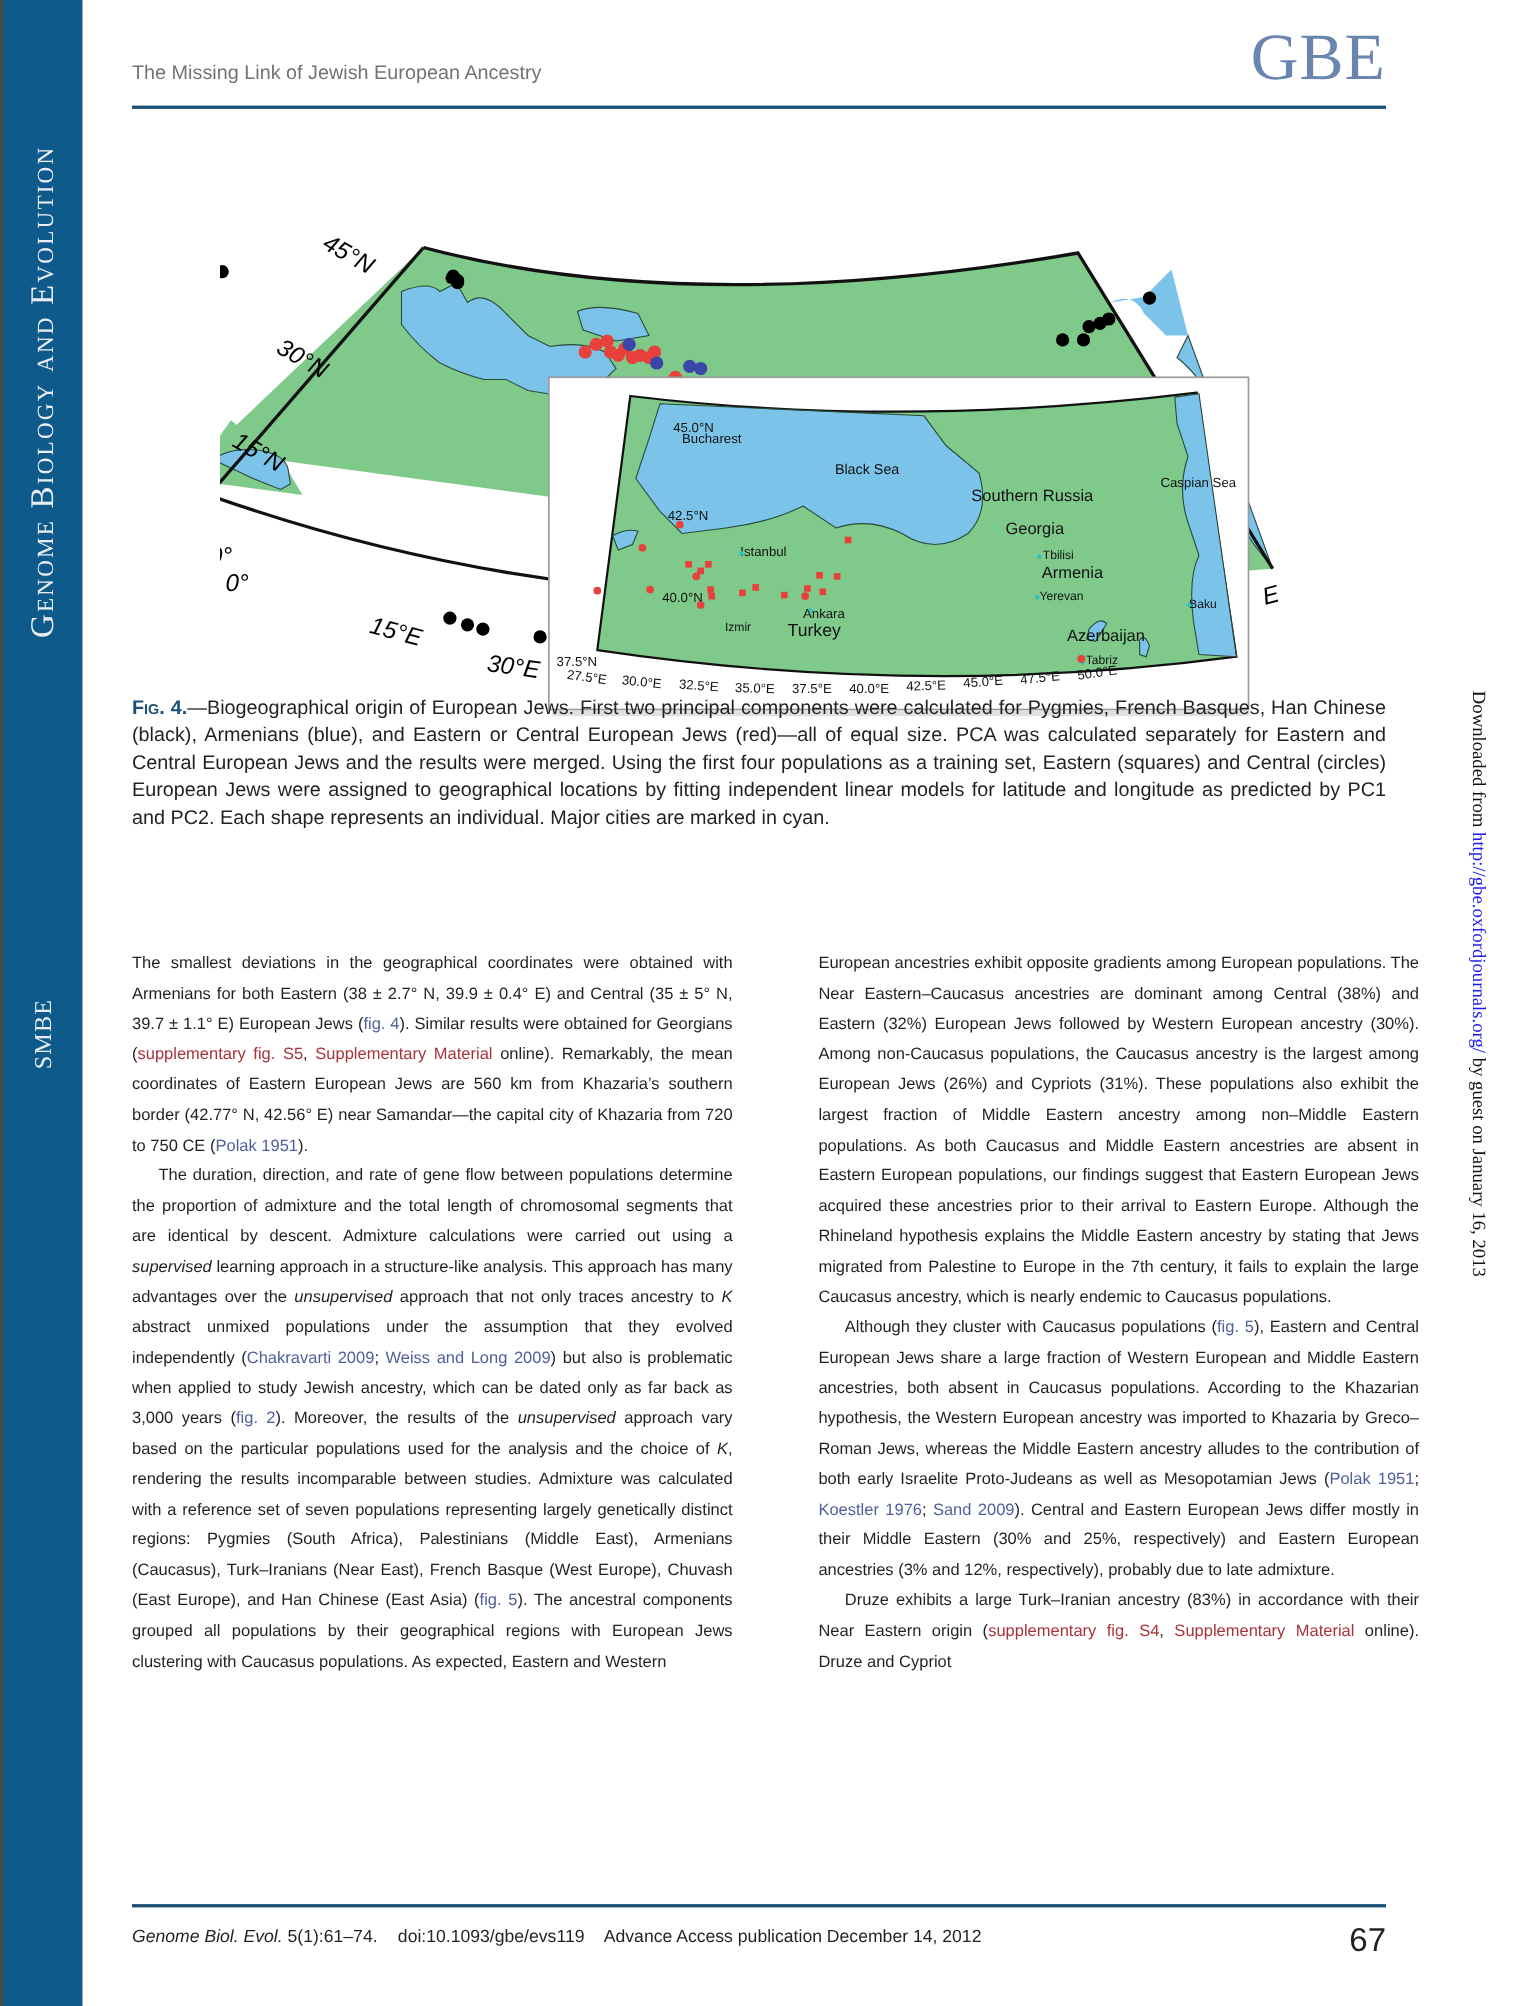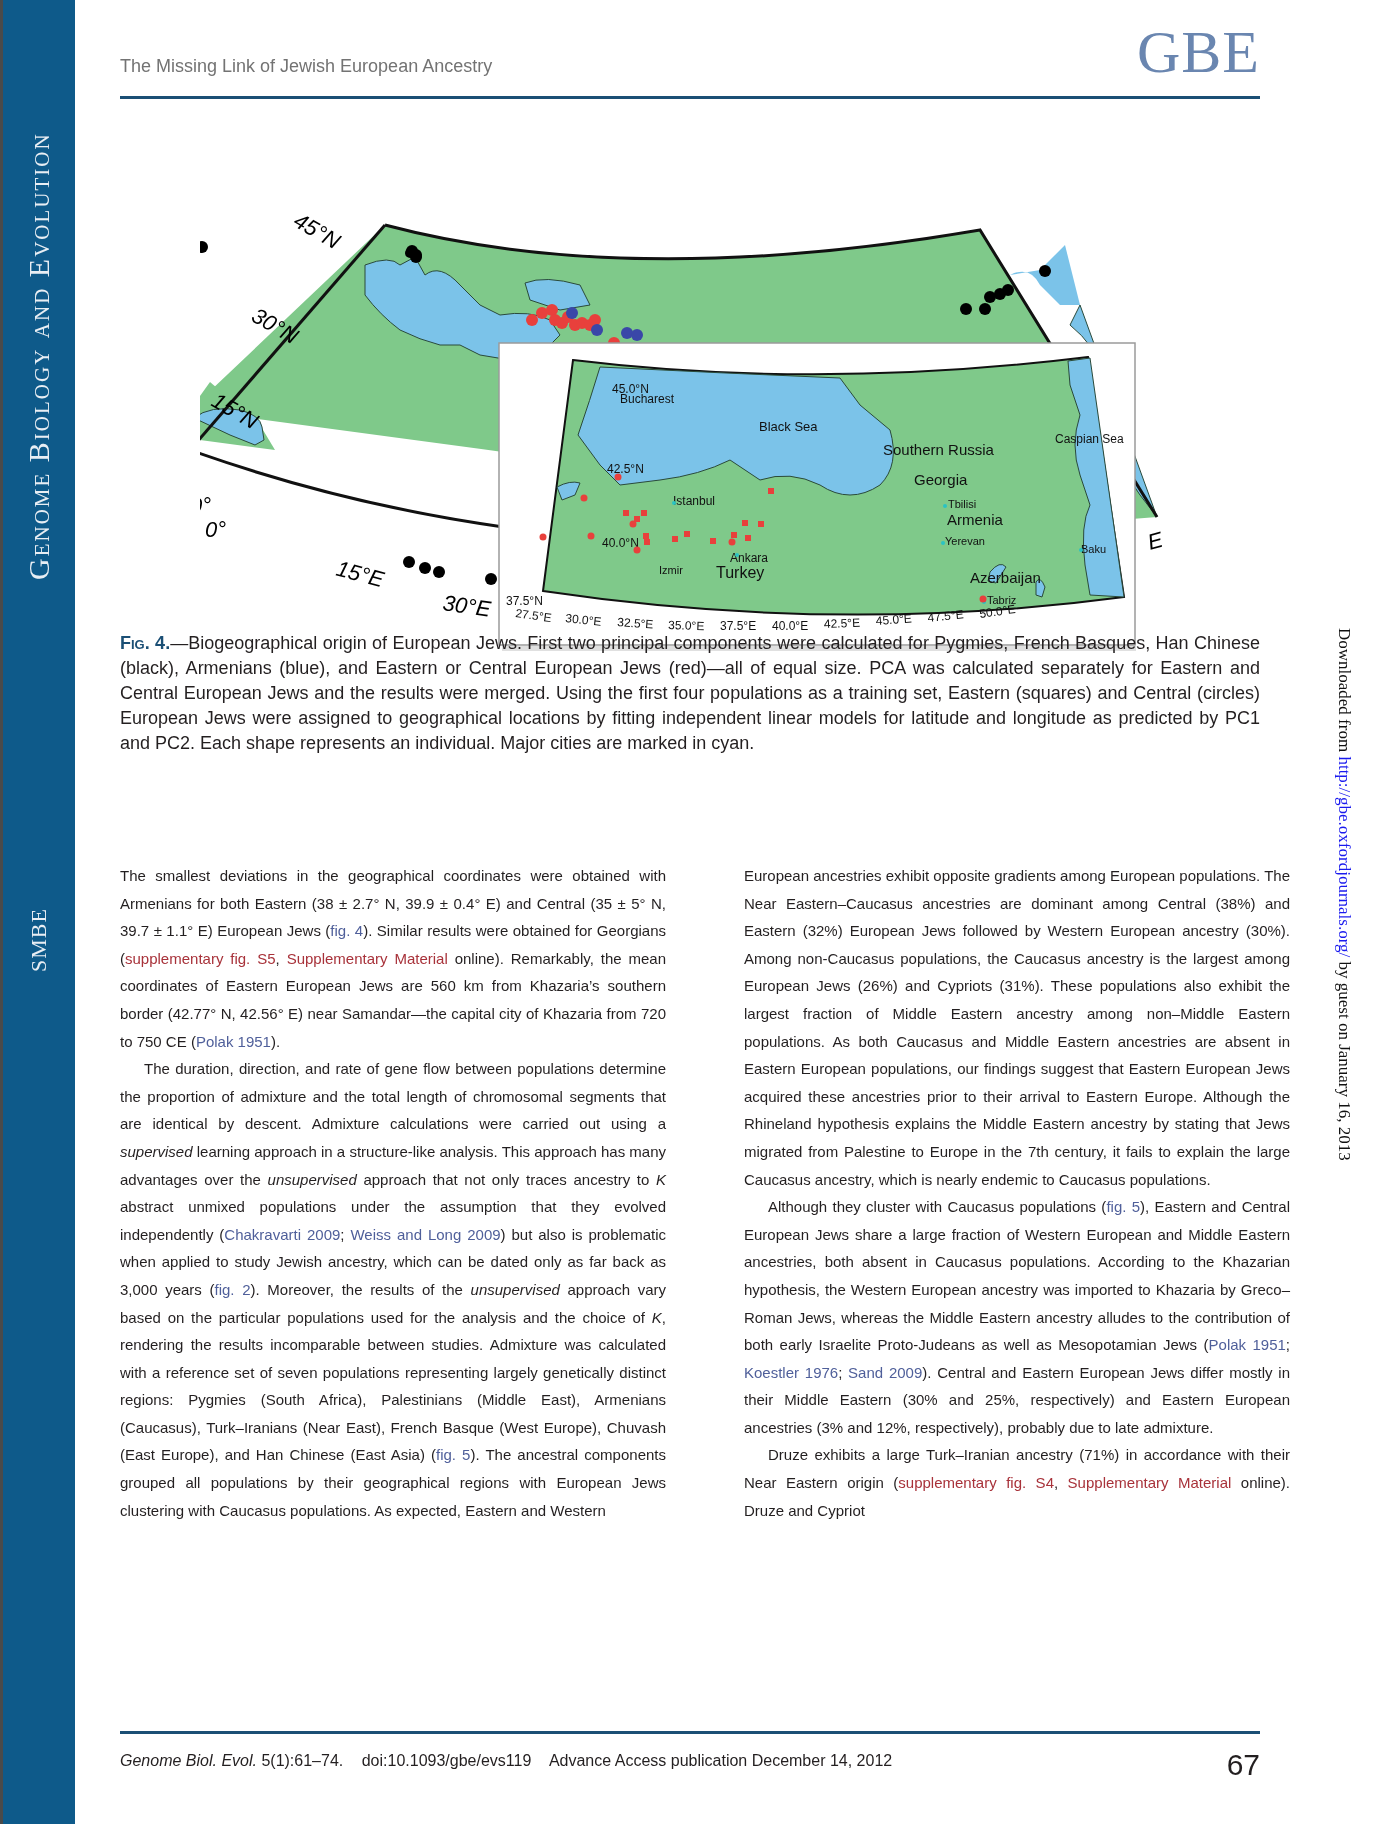--- a/index.html
+++ b/index.html
@@ -218,21 +218,21 @@
 </div>
 
 <div class="col col-left">
   <p><span>The smallest deviations in the geographical coordinates were obtained with Armenians for both Eastern (38 ± 2.7° N, 39.9 ± 0.4° E) and Central (35 ± 5° N, 39.7 ± 1.1° E) European Jews (</span><a class="link-blue">fig. 4</a><span>). Similar results were obtained for Georgians (</span><a class="link-red">supplementary fig. S5</a><span>, </span><a class="link-red">Supplementary Material</a><span> online). Remarkably, the mean coordinates of Eastern European Jews are 560 km from Khazaria’s southern border (42.77° N, 42.56° E) near Samandar—the capital city of Khazaria from 720 to 750 CE (</span><a class="link-blue">Polak 1951</a><span>).</span></p>
   <p class="indent"><span>The duration, direction, and rate of gene flow between populations determine the proportion of admixture and the total length of chromosomal segments that are identical by descent. Admixture calculations were carried out using a </span><em>supervised</em><span> learning approach in a structure-like analysis. This approach has many advantages over the </span><em>unsupervised</em><span> approach that not only traces ancestry to </span><em>K</em><span> abstract unmixed populations under the assumption that they evolved independently (</span><a class="link-blue">Chakravarti 2009</a><span>; </span><a class="link-blue">Weiss and Long 2009</a><span>) but also is problematic when applied to study Jewish ancestry, which can be dated only as far back as 3,000 years (</span><a class="link-blue">fig. 2</a><span>). Moreover, the results of the </span><em>unsupervised</em><span> approach vary based on the particular populations used for the analysis and the choice of </span><em>K</em><span>, rendering the results incomparable between studies. Admixture was calculated with a reference set of seven populations representing largely genetically distinct regions: Pygmies (South Africa), Palestinians (Middle East), Armenians (Caucasus), Turk–Iranians (Near East), French Basque (West Europe), Chuvash (East Europe), and Han Chinese (East Asia) (</span><a class="link-blue">fig. 5</a><span>). The ancestral components grouped all populations by their geographical regions with European Jews clustering with Caucasus populations. As expected, Eastern and Western</span></p>
 </div>
 
 <div class="col col-right">
   <p>European ancestries exhibit opposite gradients among European populations. The Near Eastern–Caucasus ancestries are dominant among Central (38%) and Eastern (32%) European Jews followed by Western European ancestry (30%). Among non-Caucasus populations, the Caucasus ancestry is the largest among European Jews (26%) and Cypriots (31%). These populations also exhibit the largest fraction of Middle Eastern ancestry among non–Middle Eastern populations. As both Caucasus and Middle Eastern ancestries are absent in Eastern European populations, our findings suggest that Eastern European Jews acquired these ancestries prior to their arrival to Eastern Europe. Although the Rhineland hypothesis explains the Middle Eastern ancestry by stating that Jews migrated from Palestine to Europe in the 7th century, it fails to explain the large Caucasus ancestry, which is nearly endemic to Caucasus populations.</p>
   <p class="indent"><span>Although they cluster with Caucasus populations (</span><a class="link-blue">fig. 5</a><span>), Eastern and Central European Jews share a large fraction of Western European and Middle Eastern ancestries, both absent in Caucasus populations. According to the Khazarian hypothesis, the Western European ancestry was imported to Khazaria by Greco–Roman Jews, whereas the Middle Eastern ancestry alludes to the contribution of both early Israelite Proto-Judeans as well as Mesopotamian Jews (</span><a class="link-blue">Polak 1951</a><span>; </span><a class="link-blue">Koestler 1976</a><span>; </span><a class="link-blue">Sand 2009</a><span>). Central and Eastern European Jews differ mostly in their Middle Eastern (30% and 25%, respectively) and Eastern European ancestries (3% and 12%, respectively), probably due to late admixture.</span></p>
-  <p class="indent"><span>Druze exhibits a large Turk–Iranian ancestry (71%) in accordance with their Near Eastern origin (</span><a class="link-red">supplementary fig. S4</a><span>, </span><a class="link-red">Supplementary Material</a><span> online). Druze and Cypriot</span></p>
+  <p class="indent"><span>Druze exhibits a large Turk–Iranian ancestry (83%) in accordance with their Near Eastern origin (</span><a class="link-red">supplementary fig. S4</a><span>, </span><a class="link-red">Supplementary Material</a><span> online). Druze and Cypriot</span></p>
 </div>
 
 <div class="foot-rule"></div>
 <div class="footer">
   <em>Genome Biol. Evol.</em>
   <span>5(1):61–74.</span><span class="sp"></span>
   <span>doi:10.1093/gbe/evs119</span><span class="sp"></span>
   <span>Advance Access publication December 14, 2012</span>
 </div>
 <div class="page-num">67</div>

